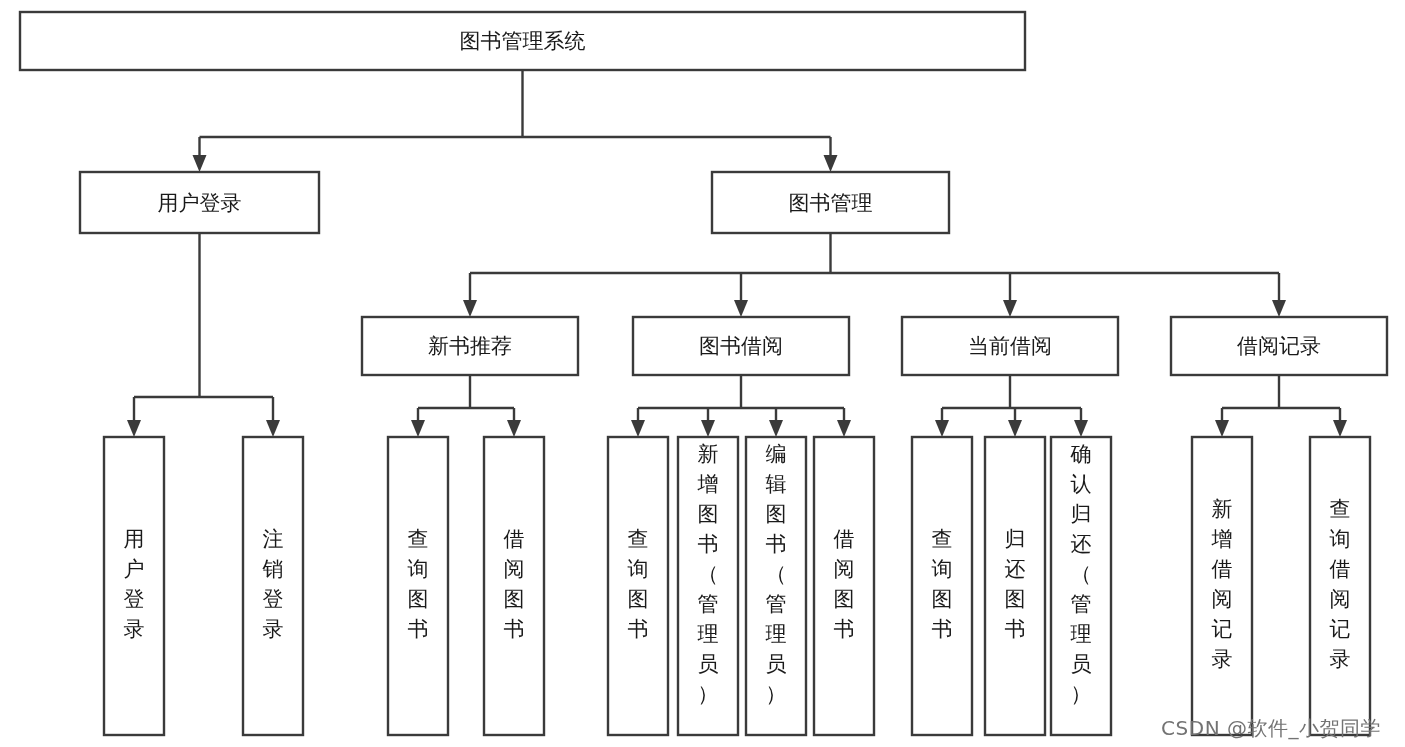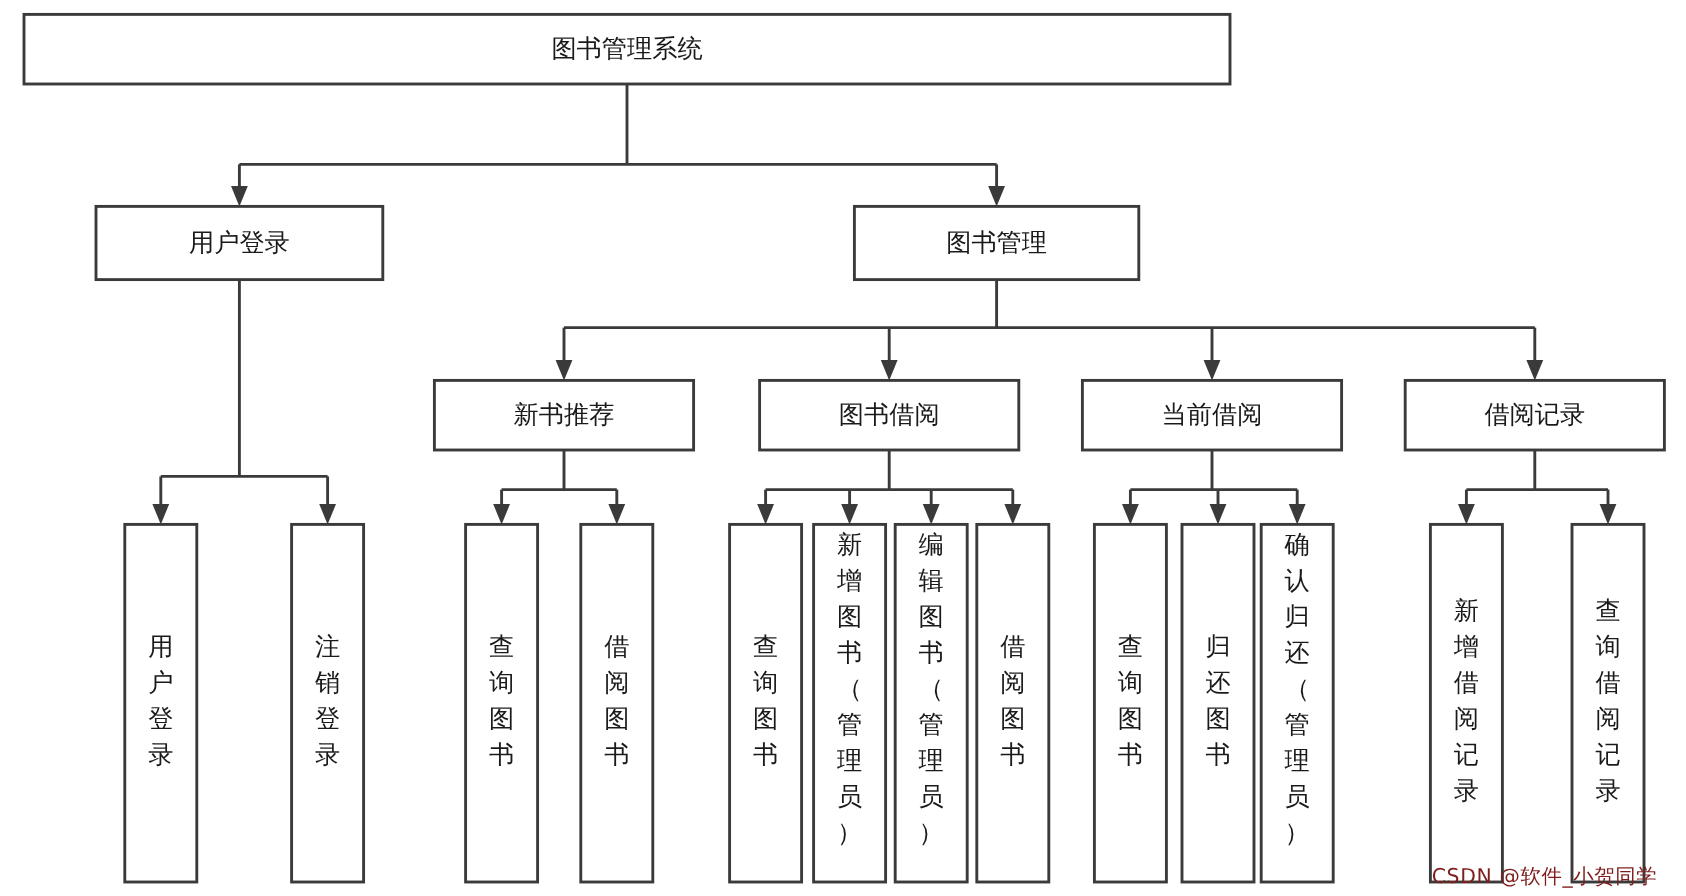--- a/index.html
+++ b/index.html
@@ -44,22 +44,22 @@
   }
   .arrow-head {
     fill: #3a3a3a;
     stroke: none;
   }
   .watermark {
     position: absolute;
     right: 6px;
     bottom: 5px;
     font-family: "DejaVu Sans", "Liberation Sans", sans-serif;
-    font-size: 17px;
-    color: #7f1d1d;
+    font-size: 20px;
+    color: #737373;
     white-space: nowrap;
     letter-spacing: 0.5px;
   }
 </style>
 </head>
 <body>
 
 <div id="diagram-root">
 
   <svg id="tree-svg" viewBox="0 0 1405 747">

